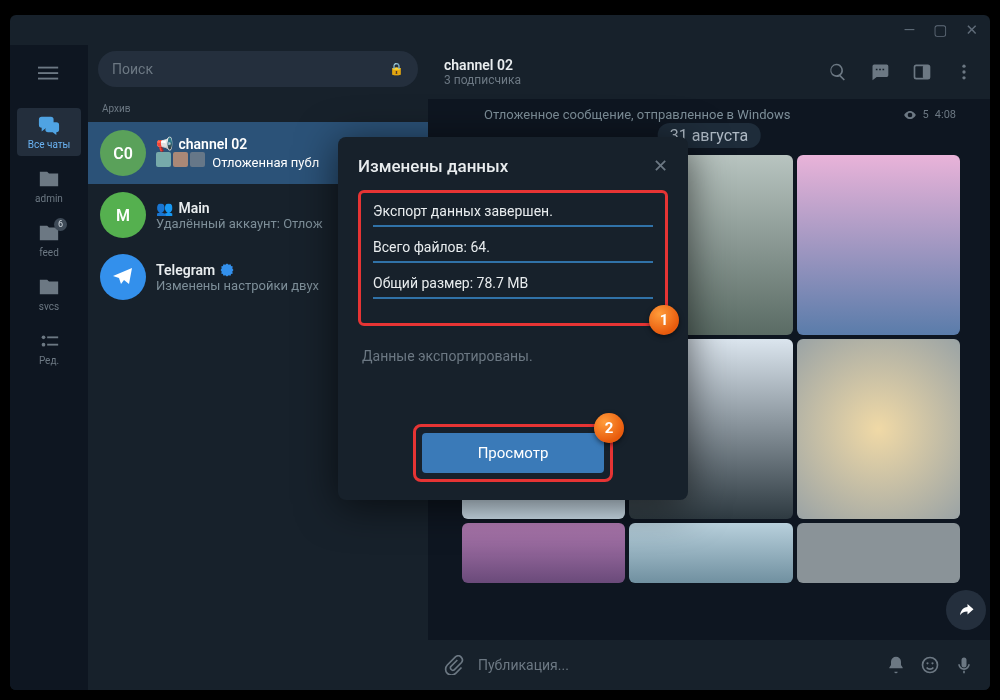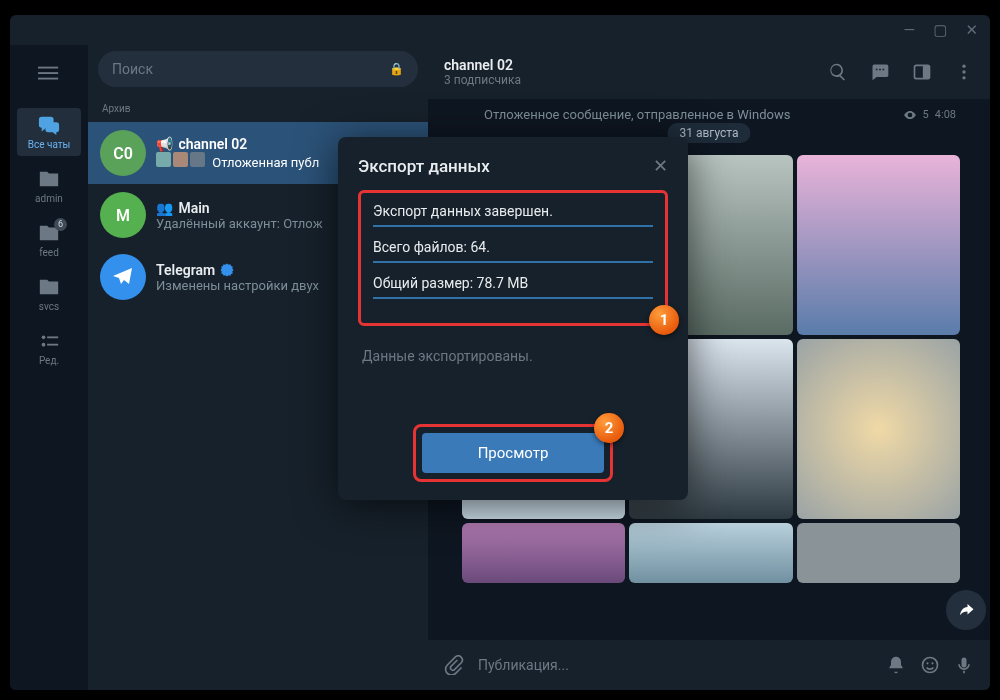--- a/index.html
+++ b/index.html
@@ -38,21 +38,21 @@
   .verify { width:14px;height:14px; fill:#3390ec; }
 
   
   .convo { flex:1; background:#0e1621; display:flex; flex-direction:column; min-width:0; }
   .chead { height:54px; display:flex; align-items:center; padding:0 16px; gap:12px; background:#17212b; }
   .chead .tit { color:#e9edef; font-size:14px; font-weight:600; }
   .chead .sub { color:#6c7883; font-size:12px; }
   .chead-tools { margin-left:auto; display:flex; gap:22px; color:#6c7883; }
   .chead-tools svg { width:20px; height:20px; fill:#6c7883; cursor:pointer; }
   .msgs { flex:1; position:relative; overflow:hidden; padding:8px 14px 0 16px; }
-  .pill { background:#1e2c3a; color:#aeb9c4; font-size:12px; padding:3px 12px; border-radius:12px; display:inline-block; position:absolute; top:24px; left:50%; transform:translateX(-50%); }
+  .pill { background:#1e2c3a; color:#aeb9c4; font-size:16px; padding:3px 12px; border-radius:12px; display:inline-block; position:absolute; top:24px; left:50%; transform:translateX(-50%); }
   .oldmsg { color:#7d8e98; font-size:13px; margin-left:40px; margin-top:0; display:flex; align-items:center; gap:10px; }
   .meta { color:#6c7883; font-size:11px; display:flex; gap:6px; align-items:center; margin-left:auto; margin-right:20px; }
   .gallery { position:absolute; top:56px; left:34px; right:30px; display:grid; grid-template-columns: repeat(3, 1fr); gap:4px; }
   .gcell { border-radius:6px; height:180px; }
   .fab { position:absolute; right:4px; bottom:10px; width:40px; height:40px; border-radius:50%; background:#242f3d; display:flex; align-items:center; justify-content:center; }
   .fab svg { fill:#fff; width:18px; height:18px; }
 
   .composer { height:50px; display:flex; align-items:center; padding:0 16px; gap:14px; background:#17212b; color:#6c7883; }
   .composer .inp { flex:1; font-size:14px; color:#6c7883; }
   .composer svg { width:20px; height:20px; fill:#6c7883; cursor:pointer; }
@@ -257,21 +257,21 @@
             <rect x="9" y="3" width="6" height="12" rx="3"></rect>
             <path d="M6 11a6 6 0 0012 0M12 19v3" fill="none" stroke="#6c7883" stroke-width="2"></path>
           </svg>
       </div>
     </div>
 
   </div>
 
   <div class="modal">
     <div class="mhead">
-      <span>Экспорт данных</span>
+      <span>Изменены данных</span>
       <span class="mclose">✕</span>
     </div>
     <div class="statbox">
       <div class="statline">Экспорт данных завершен.</div>
       <div class="statline">Всего файлов: 64.</div>
       <div class="statline">Общий размер: 78.7 MB</div>
       <div class="marker m1">1</div>
     </div>
     <div class="exported-note">Данные экспортированы.</div>
     <div class="btnwrap">

